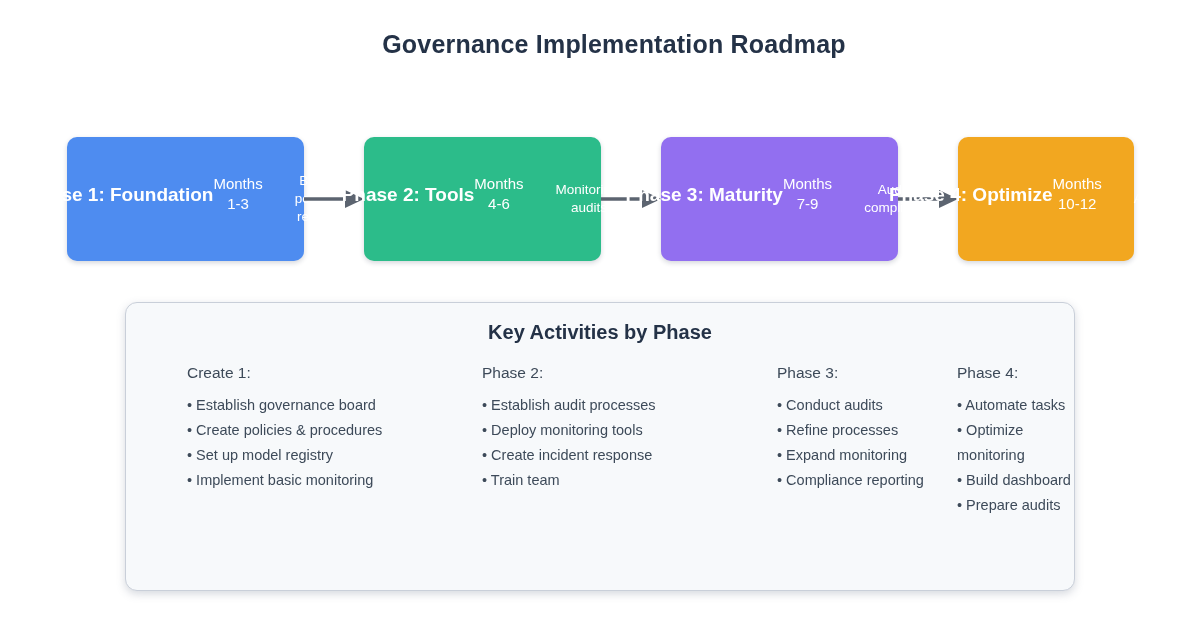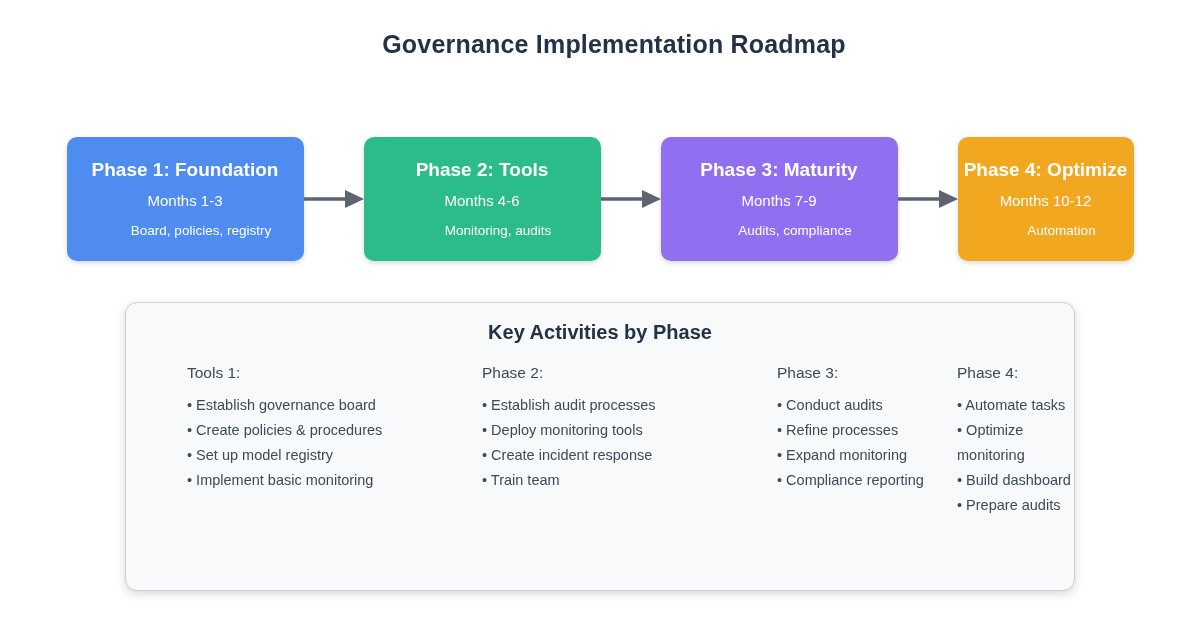--- a/index.html
+++ b/index.html
@@ -29,21 +29,21 @@
     justify-content: center;
     align-items: center;
   }
 
   .phase-box {
     width: 237px;
     height: 124px;
     border-radius: 10px;
     color: #ffffff;
     display: flex;
-    flex-direction: column;
+    flex-direction: row;
     justify-content: center;
     align-items: center;
     text-align: center;
     box-sizing: border-box;
     padding: 6px 10px;
     box-shadow: 0 2px 5px rgba(20, 35, 60, 0.18);
   }
   .phase-box.narrow { width: 176px; }
 
   .phase-title {
@@ -181,21 +181,21 @@
     </div>
 
   </div>
 
   <div class="panel">
     <h2 class="panel-title">Key Activities by Phase</h2>
 
     <div class="cols">
 
       <div class="col-1">
-        <div class="col-heading">Tools 1:</div>
+        <div class="col-heading">Create 1:</div>
         <ul class="items">
           <li>Establish governance board</li>
           <li>Create policies &amp; procedures</li>
           <li>Set up model registry</li>
           <li>Implement basic monitoring</li>
         </ul>
       </div>
 
       <div class="col-2">
         <div class="col-heading">Phase 2:</div>

